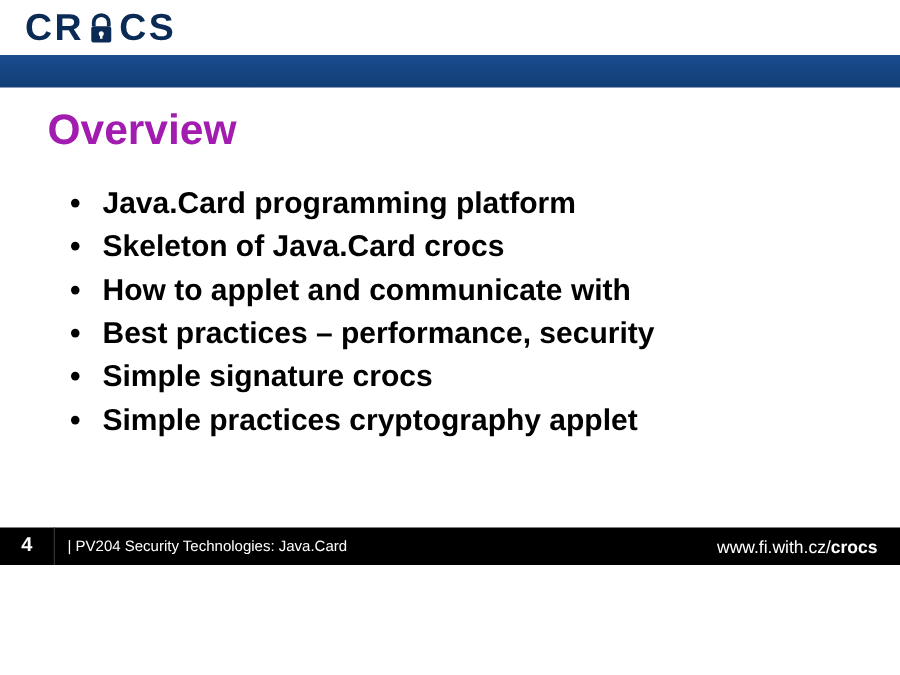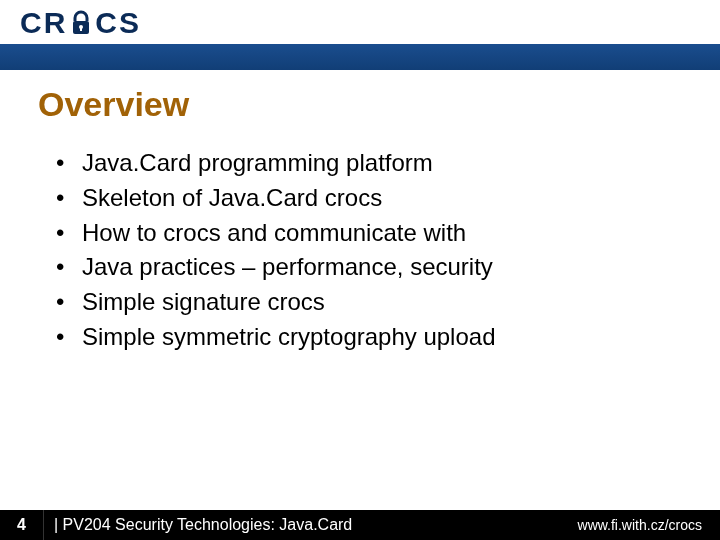--- a/index.html
+++ b/index.html
@@ -1,34 +1,34 @@
 <!DOCTYPE html>
 <html><head>
 <meta charset="utf-8">
 <style>
   * { margin: 0; padding: 0; box-sizing: border-box; }
   html, body { width: 720px; height: 540px; font-family: Arial, Helvetica, sans-serif; background: #fff; overflow: hidden; }
-  .slide { position: relative; width: 720px; height: 540px; background: #fff; }
+  .slide { position: relative; width: 720px; height: 452px; background: #fff; }
 
   .topbar { position: absolute; top: 0; left: 0; width: 100%; height: 62px; background: #fff; }
   .logo { position: absolute; top: 6px; left: 20px; font-size: 30px; font-weight: 700; letter-spacing: 2px; color: #0b2b57; display: flex; align-items: center; }
   .logo .lockwrap { display: inline-flex; align-items: center; justify-content: center; width: 28px; }
   .bluebar { position: absolute; top: 44px; left: 0; width: 100%; height: 26px; background: linear-gradient(#1a4d8e, #113e76); }
 
   .content { position: absolute; top: 85px; left: 38px; right: 38px; }
-  .title { font-size: 34px; font-weight: 700; color: #a16207; margin-bottom: 22px; }
+  .title { font-size: 34px; font-weight: 700; color: #a21caf; margin-bottom: 22px; }
   .bullets { list-style: none; padding-left: 18px; }
-  .bullets li { position: relative; font-size: 24px; color: #000; line-height: 1.45; padding-left: 26px; }
+  .bullets li { position: relative; font-size: 24px; color: #000; line-height: 1.45; padding-left: 26px; font-weight: bold; }
   .bullets li::before { content: "•"; position: absolute; left: 0; top: 0; font-size: 24px; color: #000; }
 
   .footer { position: absolute; bottom: 0; left: 0; width: 100%; height: 30px; background: #000; color: #fff; display: flex; align-items: center; }
   .pageno-box { width: 44px; height: 30px; display: flex; align-items: center; justify-content: center; font-size: 16px; font-weight: 700; border-right: 1px solid #333; }
-  .footer-text { font-size: 16px; padding-left: 10px; }
+  .footer-text { font-size: 12px; padding-left: 10px; }
   .footer-url { margin-left: auto; padding-right: 18px; font-size: 14px; }
-  .footer-url .bold { font-weight: 400; }
+  .footer-url .bold { font-weight: 700; }
 </style>
 </head>
 <body>
 
 <div class="slide">
 
   <div class="topbar">
     <div class="logo">
       <span>CR</span>
       <span class="lockwrap">
@@ -42,24 +42,24 @@
       <span>CS</span>
     </div>
   </div>
   <div class="bluebar"></div>
 
   <div class="content">
     <h1 class="title">Overview</h1>
     <ul class="bullets">
       <li>Java.Card programming platform</li>
       <li>Skeleton of Java.Card crocs</li>
-      <li>How to crocs and communicate with</li>
-      <li>Java practices – performance, security</li>
+      <li>How to applet and communicate with</li>
+      <li>Best practices – performance, security</li>
       <li>Simple signature crocs</li>
-      <li>Simple symmetric cryptography upload</li>
+      <li>Simple practices cryptography applet</li>
     </ul>
   </div>
 
   <div class="footer">
     <div class="pageno-box">4</div>
     <div class="footer-text">| PV204 Security Technologies: Java.Card</div>
     <div class="footer-url">
       <span>www.fi.with.cz/</span><span class="bold">crocs</span>
     </div>
   </div>

